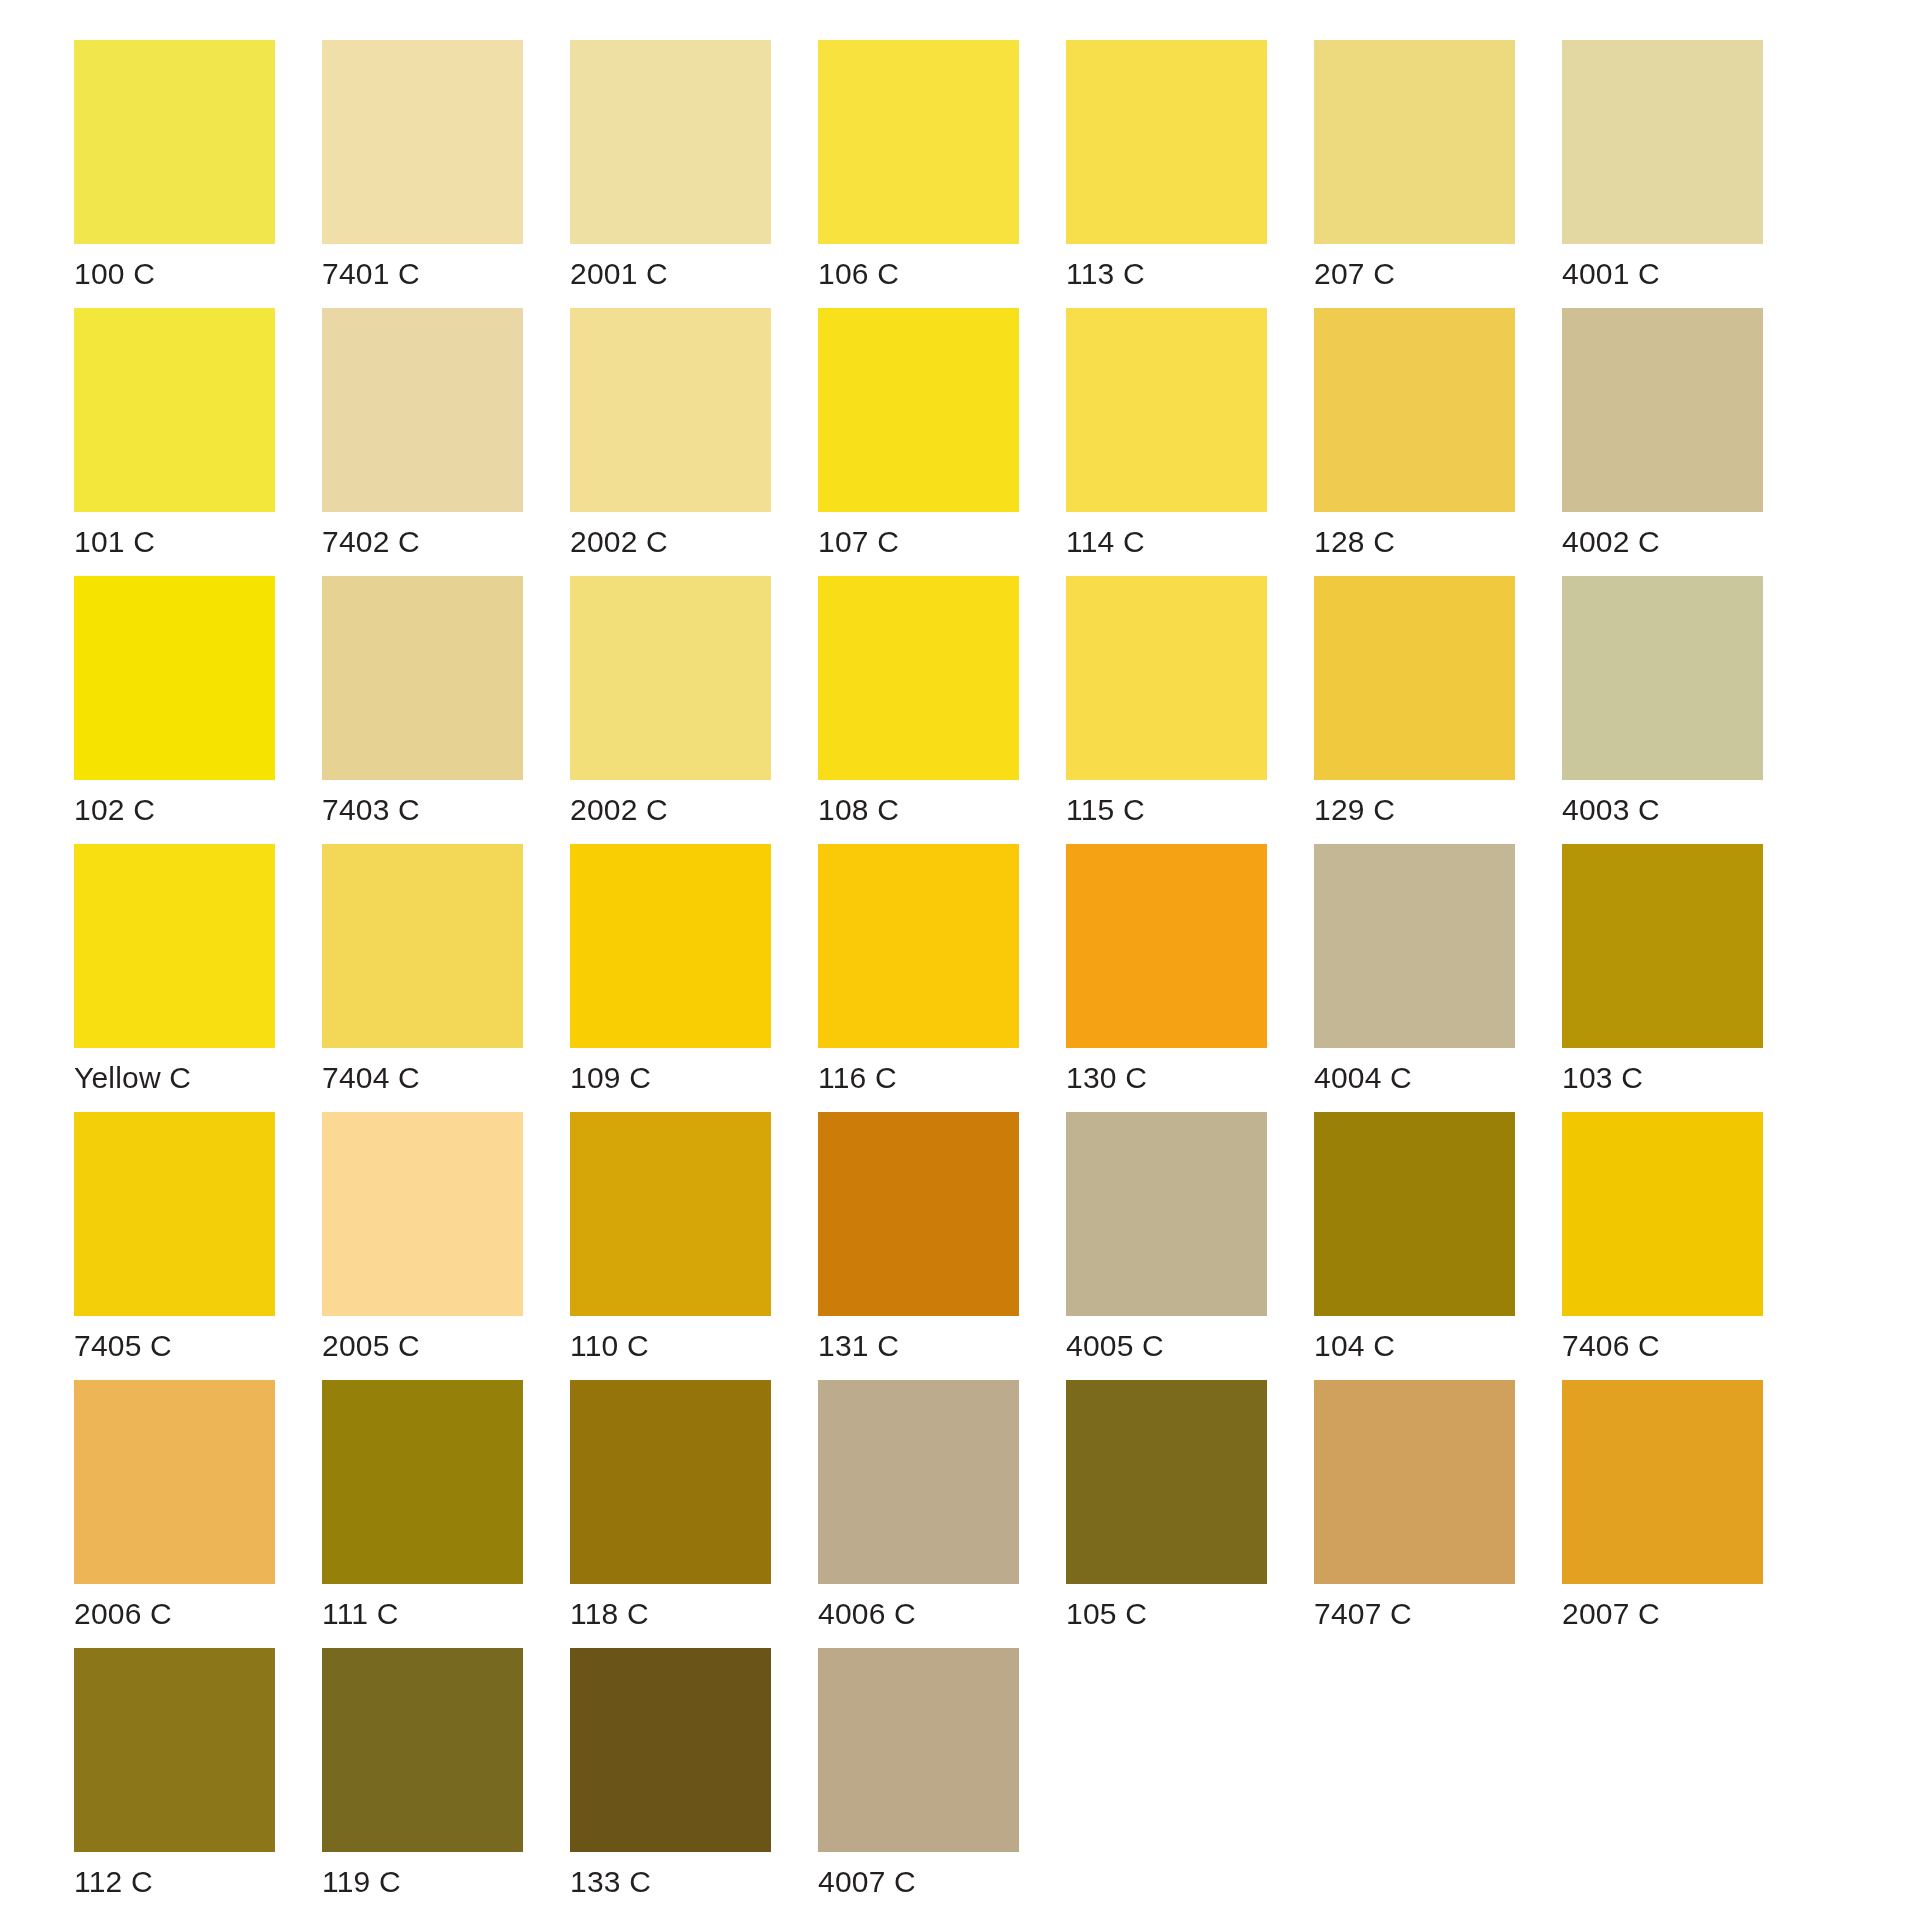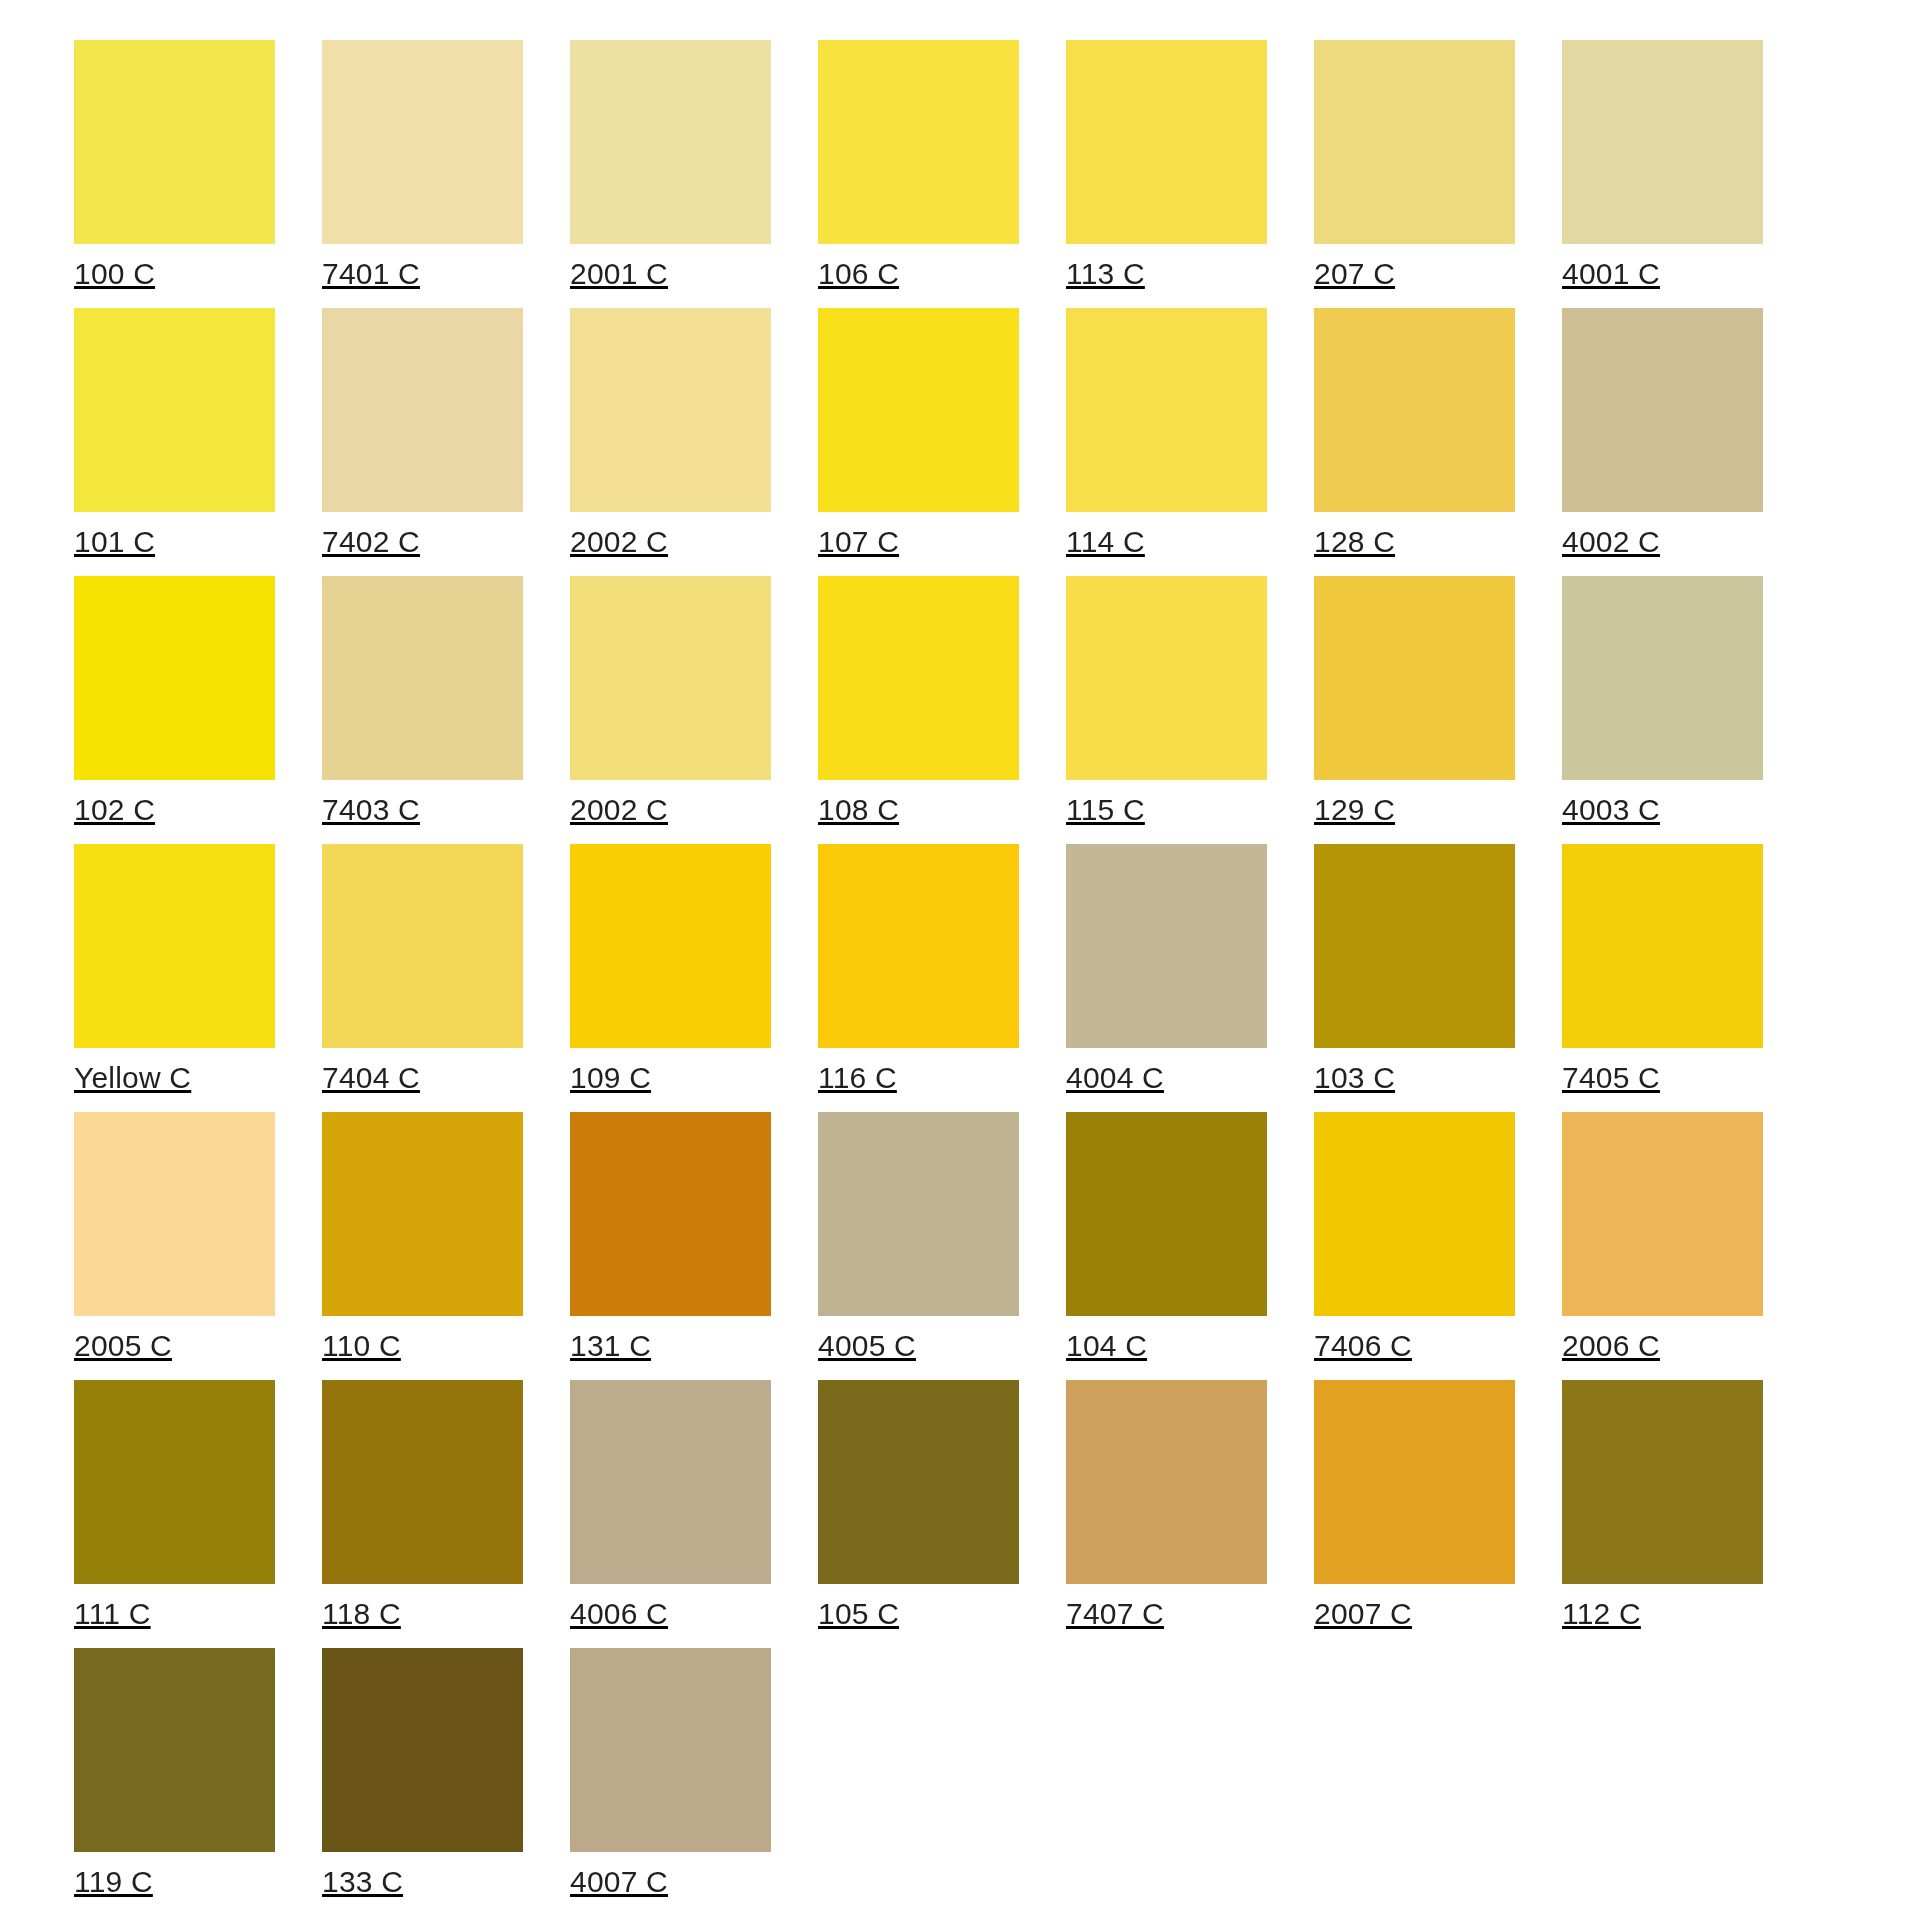--- a/index.html
+++ b/index.html
@@ -13,21 +13,20 @@
     font-family: "Liberation Sans", sans-serif;
     -webkit-font-smoothing: antialiased;
   }
   #chart {
     position: relative;
     width: 1792px;
     height: 1924px;
     background: #ffffff;
     box-sizing: border-box;
     padding: 40px 0 0 74px;
-    text-decoration: underline;
   }
   .grid {
     display: grid;
     grid-template-columns: repeat(7, 201px);
     grid-auto-rows: 268px;
     column-gap: 47px;
     row-gap: 0px;
   }
   .cell {
     position: relative;
@@ -153,20 +152,24 @@
       </div>
       <div class="cell">
         <div class="swatch" style="background: rgb(249, 206, 2);"></div>
         <div class="label">109 C</div>
       </div>
       <div class="cell">
         <div class="swatch" style="background: rgb(250, 202, 9);"></div>
         <div class="label">116 C</div>
       </div>
       <div class="cell">
+        <div class="swatch" style="background: rgb(245, 162, 20);"></div>
+        <div class="label">130 C</div>
+      </div>
+      <div class="cell">
         <div class="swatch" style="background: rgb(195, 183, 149);"></div>
         <div class="label">4004 C</div>
       </div>
       <div class="cell">
         <div class="swatch" style="background: rgb(181, 148, 6);"></div>
         <div class="label">103 C</div>
       </div>
       <div class="cell">
         <div class="swatch" style="background: rgb(242, 207, 8);"></div>
         <div class="label">7405 C</div>

